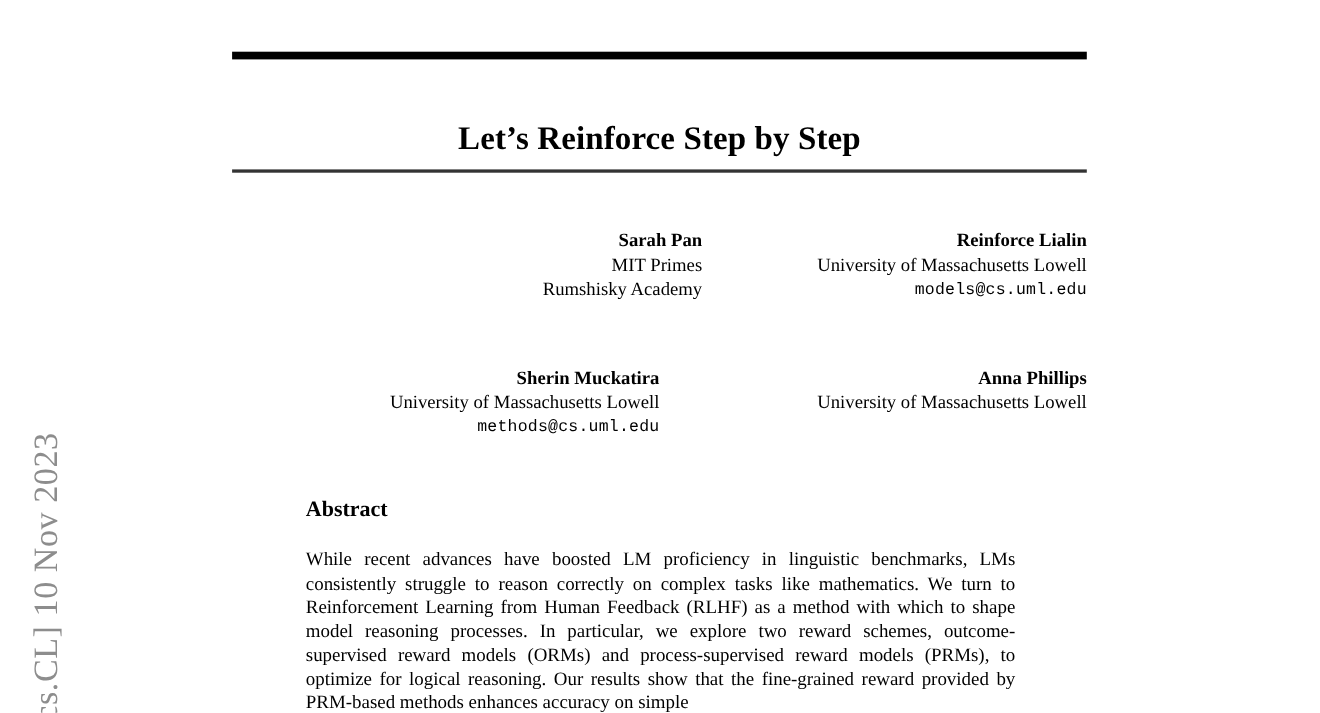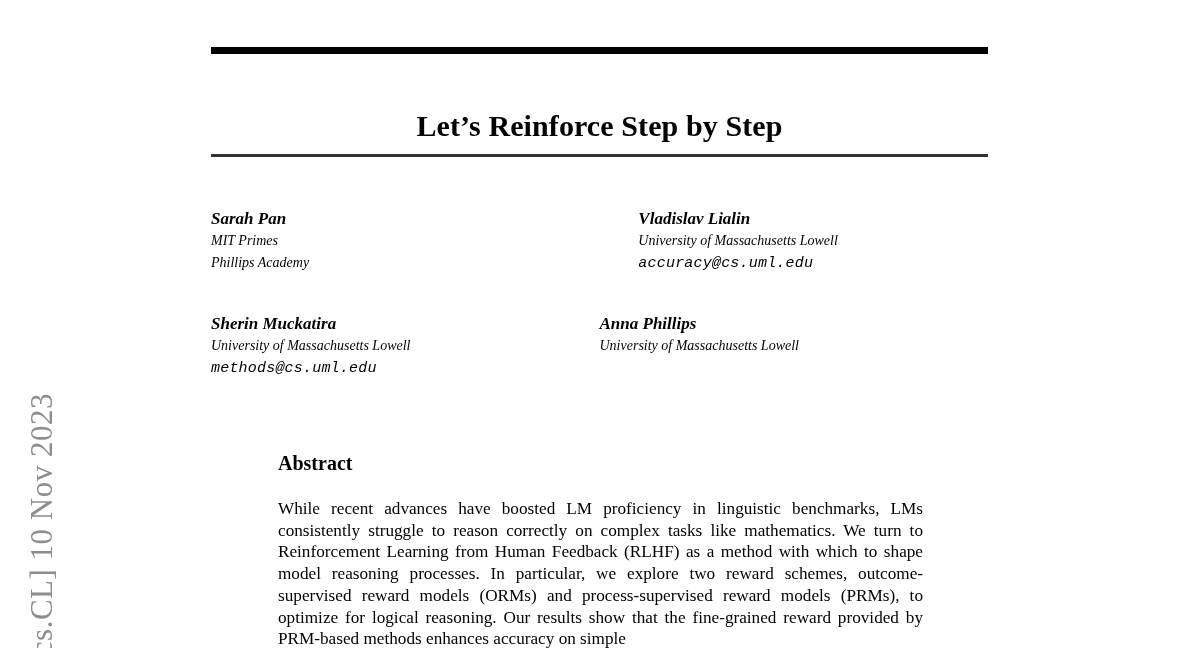--- a/index.html
+++ b/index.html
@@ -79,34 +79,33 @@
     left: 211px;
     top: 208px;
     width: 777px;
   }
   .author-row {
     display: flex;
     width: 100%;
   }
   .author-row.row-1 .author-block:first-child { flex: 0 0 55%; }
   .author-row.row-1 .author-block:last-child  { flex: 0 0 45%; }
-  .author-row.row-2 .author-block { flex: 0 0 50%; }
+  .author-row.row-2 .author-block { flex: 0 0 50%; margin-top: 20px; }
 
   .author-block {
-    text-align: left;
+    text-align: right;
     box-sizing: border-box;
-    font-style: italic;
   }
   .author-name {
     font-size: 17px;
     font-weight: bold;
     line-height: 22px;
   }
   .author-affil {
-    font-size: 14px;
+    font-size: 17px;
     line-height: 22px;
   }
   .author-email {
     font-family: "Liberation Mono", "DejaVu Sans Mono", monospace;
     font-size: 15px;
     line-height: 22px;
     letter-spacing: 0.2px;
     margin-top: 1px;
   }
   .row-2 { margin-top: 38px; }
@@ -146,26 +145,26 @@
   <h1 class="paper-title">Let’s Reinforce Step by Step</h1>
 
   <div class="rule-bottom"></div>
 
   <div class="authors">
 
     <div class="author-row row-1">
       <div class="author-block">
         <div class="author-name">Sarah Pan</div>
         <div class="author-affil">MIT Primes</div>
-        <div class="author-affil">Phillips Academy</div>
+        <div class="author-affil">Rumshisky Academy</div>
       </div>
       <div class="author-block">
-        <div class="author-name">Vladislav Lialin</div>
+        <div class="author-name">Reinforce Lialin</div>
         <div class="author-affil">University of Massachusetts Lowell</div>
-        <div class="author-email">accuracy@cs.uml.edu</div>
+        <div class="author-email">models@cs.uml.edu</div>
       </div>
     </div>
 
     <div class="author-row row-2">
       <div class="author-block">
         <div class="author-name">Sherin Muckatira</div>
         <div class="author-affil">University of Massachusetts Lowell</div>
         <div class="author-email">methods@cs.uml.edu</div>
       </div>
       <div class="author-block">

